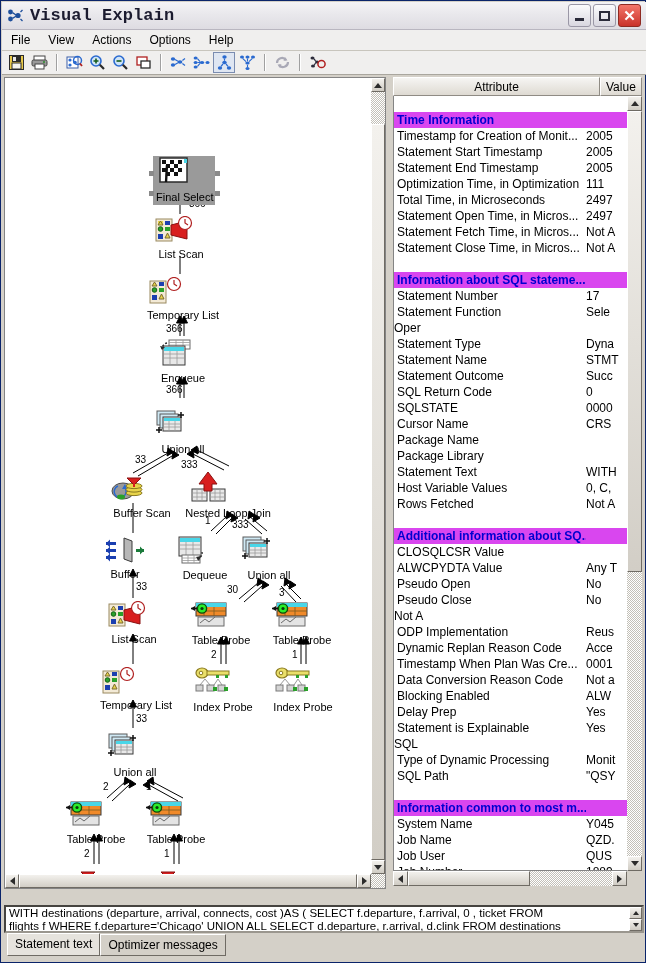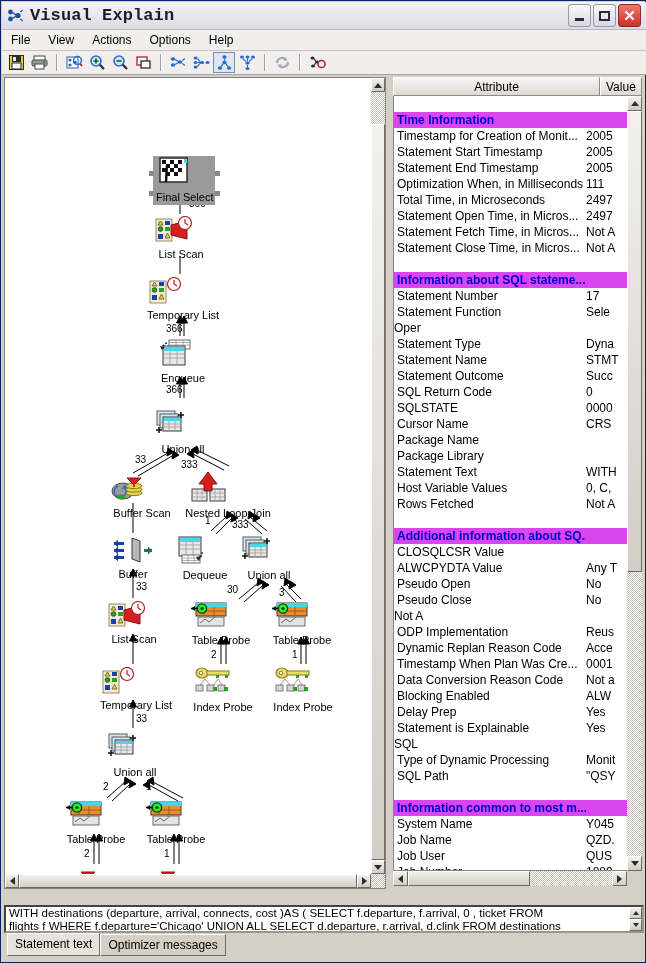--- a/index.html
+++ b/index.html
@@ -477,21 +477,21 @@
             <rect x="7" y="18" width="15" height="12" fill="#e9e9e9" stroke="#3a3a3a"></rect>
             <path d="M7 22 H22 M7 26 H22 M12 18 V30 M17 18 V30" stroke="#9a9a9a" stroke-width=".8"></path>
             <rect x="25" y="18" width="15" height="12" fill="#e9e9e9" stroke="#3a3a3a"></rect>
             <path d="M25 22 H40 M25 26 H40 M30 18 V30 M35 18 V30" stroke="#9a9a9a" stroke-width=".8"></path>
             <path d="M23 1 L32 13 L27 13 L27 20 L19 20 L19 13 L14 13 Z" fill="#d81f1f" stroke="#8a1010"></path>
           </svg>
         </span>
         <span class="lbl">Nested Loop Join</span>
       </div>
 
-      <div class="node" style="left:105px;top:458px;width:46px;">
+      <div class="node" style="left:97px;top:458px;width:46px;">
         <span class="ico">
           <svg width="44" height="28" viewBox="0 0 44 28">
             <path d="M22 2 L30 5 L30 26 L22 23 Z" fill="#b8b8b8" stroke="#3a3a3a"></path>
             <g fill="#1b3fb0">
               <path d="M4 6 h10 v3 h-10 Z"></path>
                 <path d="M4 7.5 l4 -4 v8 Z"></path>
               <path d="M4 13 h10 v3 h-10 Z"></path>
                 <path d="M4 14.5 l4 -4 v8 Z"></path>
               <path d="M4 20 h10 v3 h-10 Z"></path>
                 <path d="M4 21.5 l4 -4 v8 Z"></path>
@@ -777,21 +777,21 @@
         </div>
       <div class="trow">
           <span class="c1">Statement Start Timestamp</span>
           <span class="c2">2005</span>
         </div>
       <div class="trow">
           <span class="c1">Statement End Timestamp</span>
           <span class="c2">2005</span>
         </div>
       <div class="trow">
-          <span class="c1">Optimization When, in Milliseconds</span>
+          <span class="c1">Optimization Time, in Optimization</span>
           <span class="c2">111</span>
         </div>
       <div class="trow">
           <span class="c1">Total Time, in Microseconds</span>
           <span class="c2">2497</span>
         </div>
       <div class="trow">
           <span class="c1">Statement Open Time, in Micros...</span>
           <span class="c2">2497</span>
         </div>

